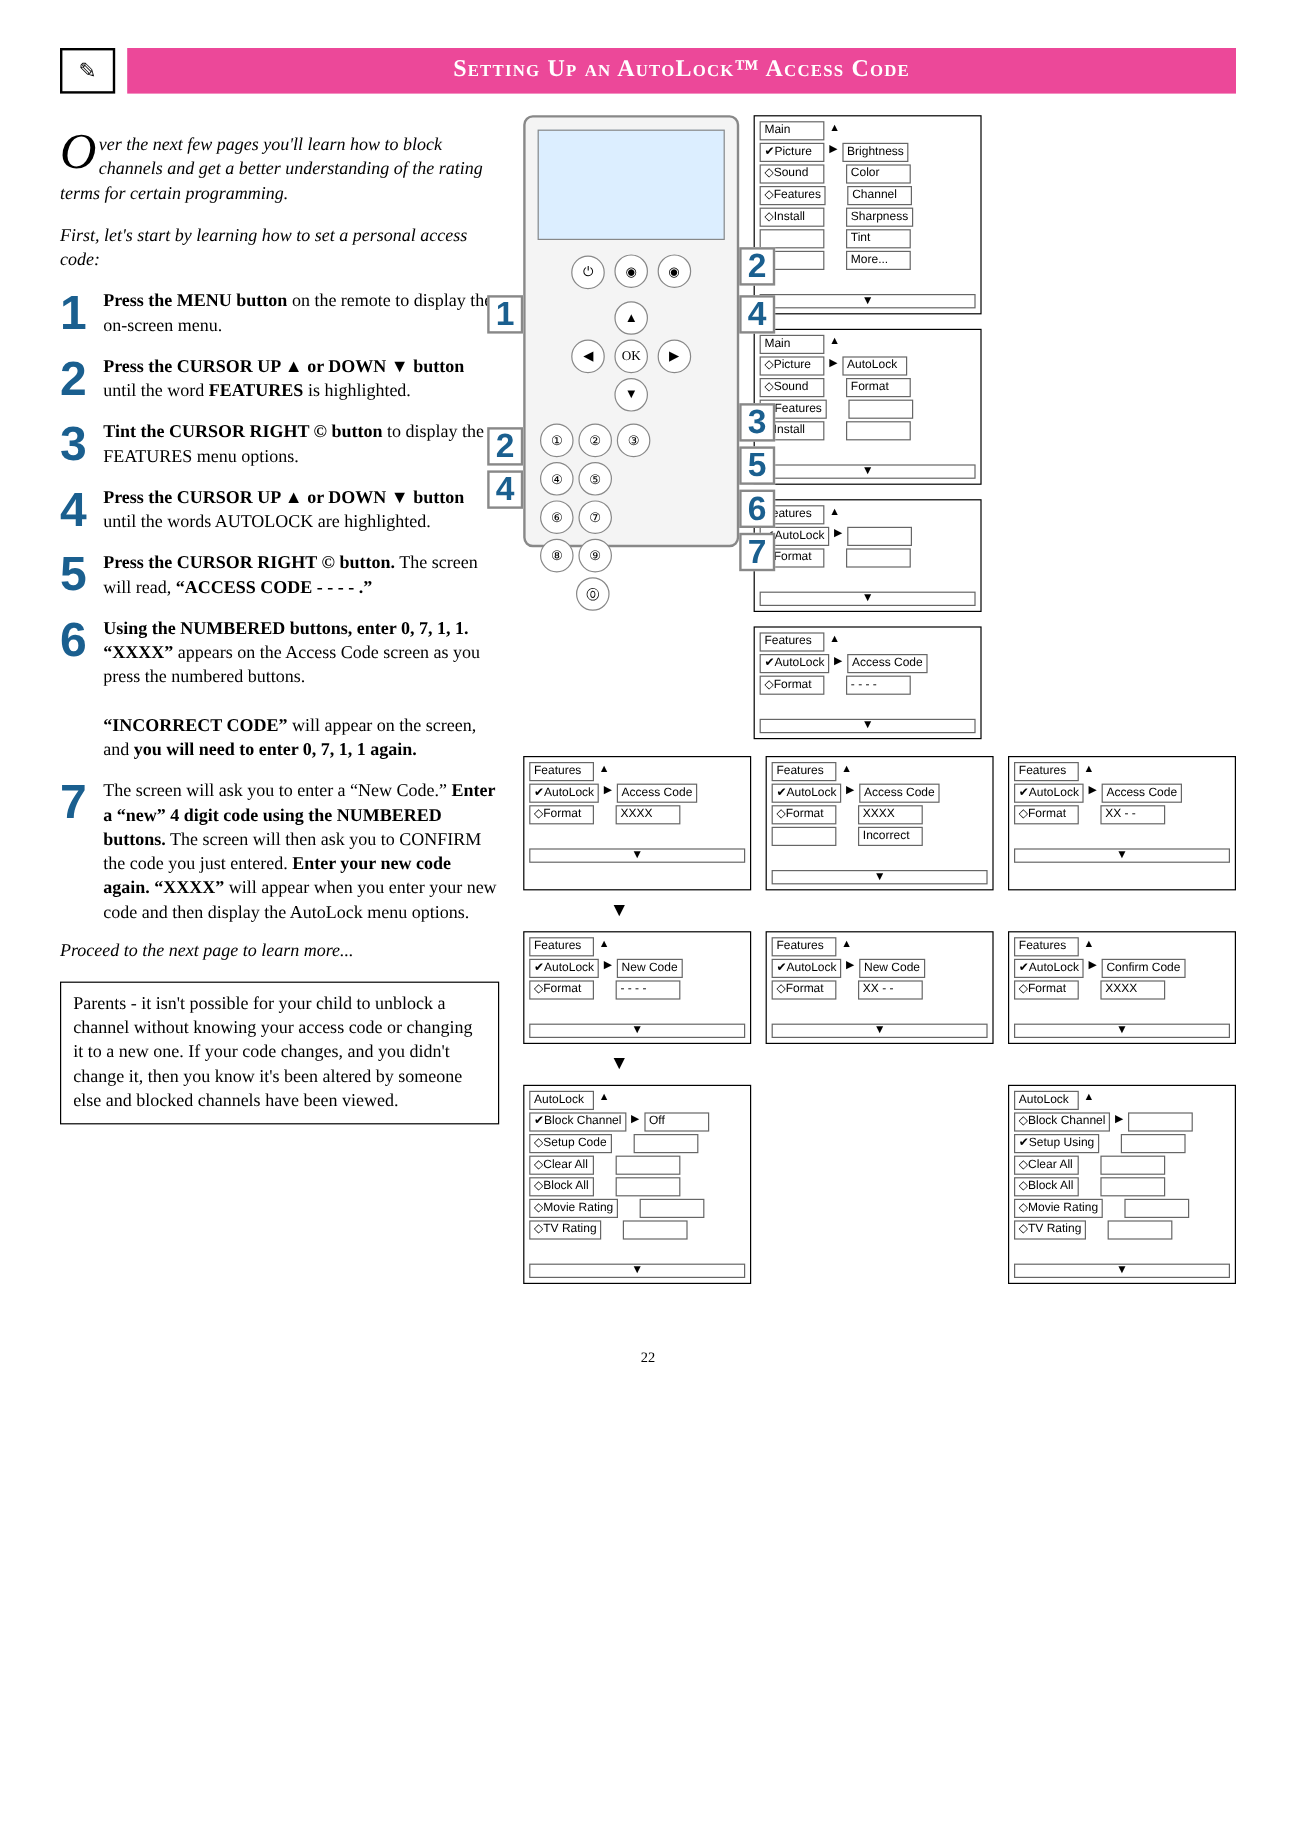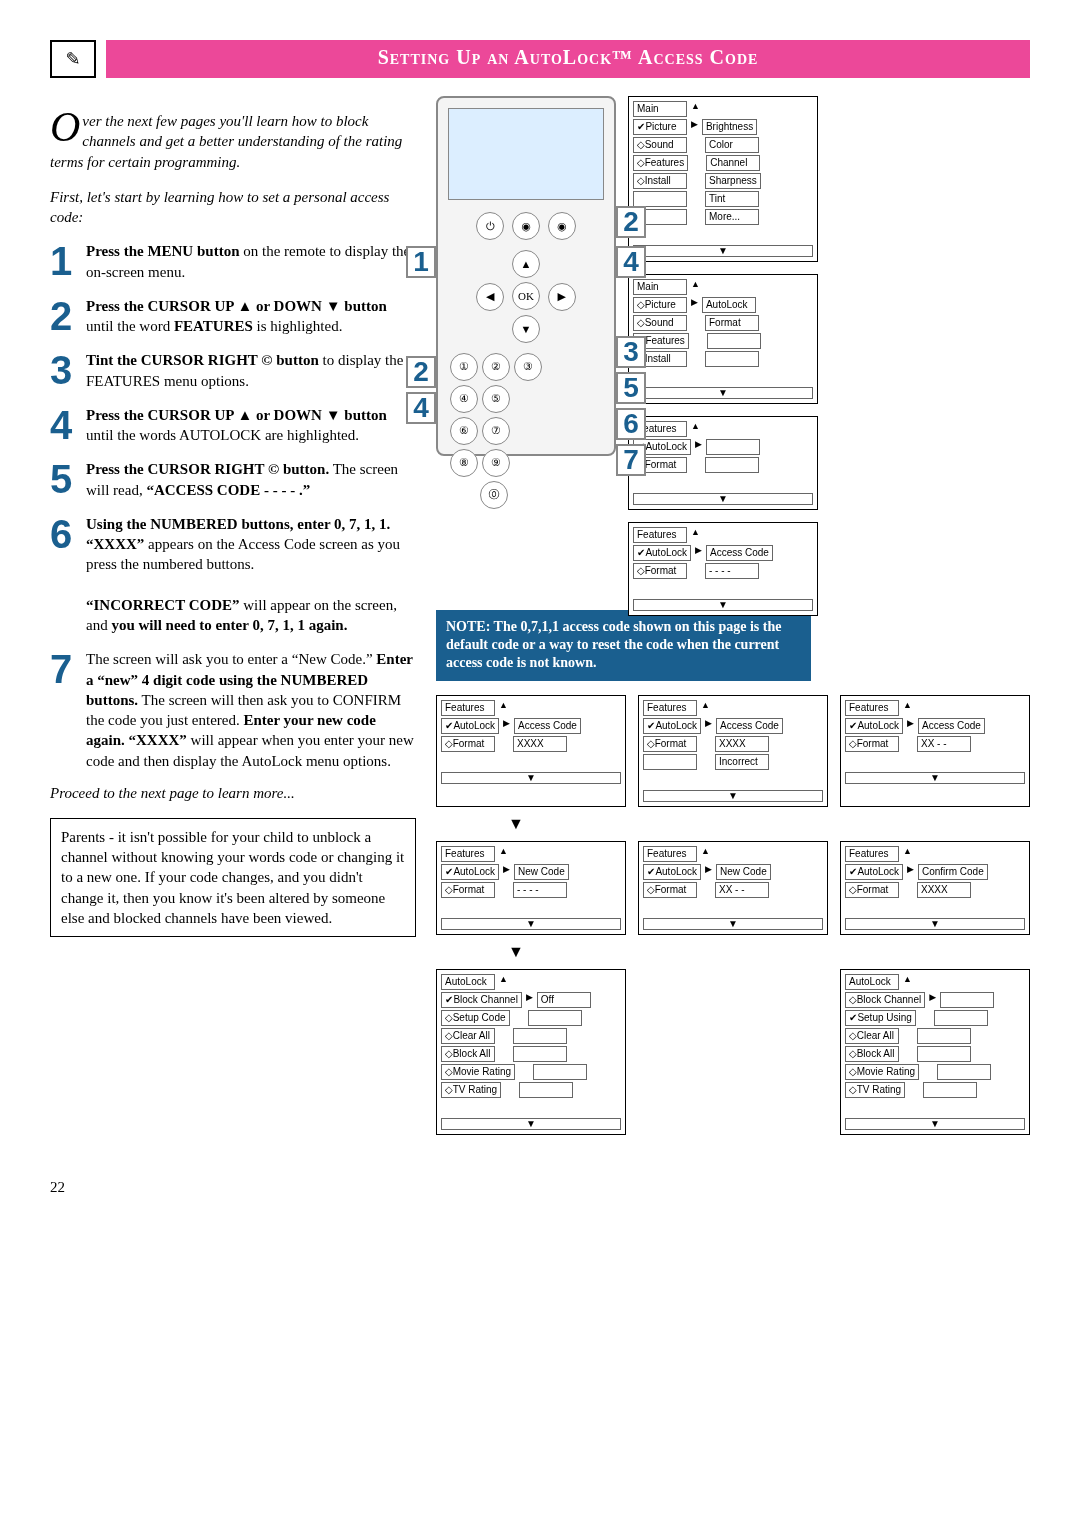--- a/index.html
+++ b/index.html
@@ -192,22 +192,23 @@
     gap: 12px;
     margin: 14px 0;
   }
   .down-arrow {
     text-align: center;
     font-size: 16px;
     margin: -6px 0 -6px 50px;
     width: 60px;
   }
   .page-num {
-    margin-top: 30px;
-    font-size: 15px;
+    text-align: center;
+    margin-top: 40px;
+    font-size: 12px;
   }
   b { font-weight: bold; }
 </style>
 </head>
 <body>
 
 <div class="header-row">
   <div class="header-icon">✎</div>
   <div class="header-bar">Setting Up an AutoLock™ Access Code</div>
 </div>
@@ -249,21 +250,21 @@
         </div>
         <div class="step">
           <div class="step-num">7</div>
           <div class="step-text">The screen will ask you to enter a “New Code.” <b>Enter a “new” 4 digit code using the NUMBERED buttons.</b> The screen will then ask you to CONFIRM the code you just entered. <b>Enter your new code again. “XXXX”</b> will appear when you enter your new code and then display the AutoLock menu options.</div>
         </div>
       </div>
 
     <p class="proceed">Proceed to the next page to learn more...</p>
 
     <div class="hint-box">
-      <div class="hint-body">Parents - it isn't possible for your child to unblock a channel without knowing your words code or changing it to a new one. If your code changes, and you didn't change it, then you know it's been altered by someone else and blocked channels have been viewed.</div>
+      <div class="hint-body">Parents - it isn't possible for your child to unblock a channel without knowing your access code or changing it to a new one. If your code changes, and you didn't change it, then you know it's been altered by someone else and blocked channels have been viewed.</div>
     </div>
   </div>
 
   <div class="right-col figure-area">
 
     <div style="display:flex; gap:12px; align-items:flex-start;">
       <div style="position:relative;">
         <div class="remote-box">
           <div class="remote-screen"></div>
           <div style="text-align:center;">
@@ -385,21 +386,20 @@
             <div class="osd-row">
               <div class="osd-cell">◇Format</div>
               <div style="width:10px"></div>
               <div class="osd-cell">- - - -</div>
             </div>
             <div class="osd-bottom">▼</div>
           </div>
       </div>
     </div>
 
-    <div class="note-box">NOTE: The 0,7,1,1 access code shown on this page is the default code or a way to reset the code when the current access code is not known.</div>
 
     <div class="screens-row">
       <div class="osd">
           <div class="osd-row">
             <div class="osd-cell">Features</div>
             <div class="osd-arrow">▲</div>
           </div>
           <div class="osd-row">
             <div class="osd-cell">✔AutoLock</div>
             <div class="osd-arrow">▶</div>

